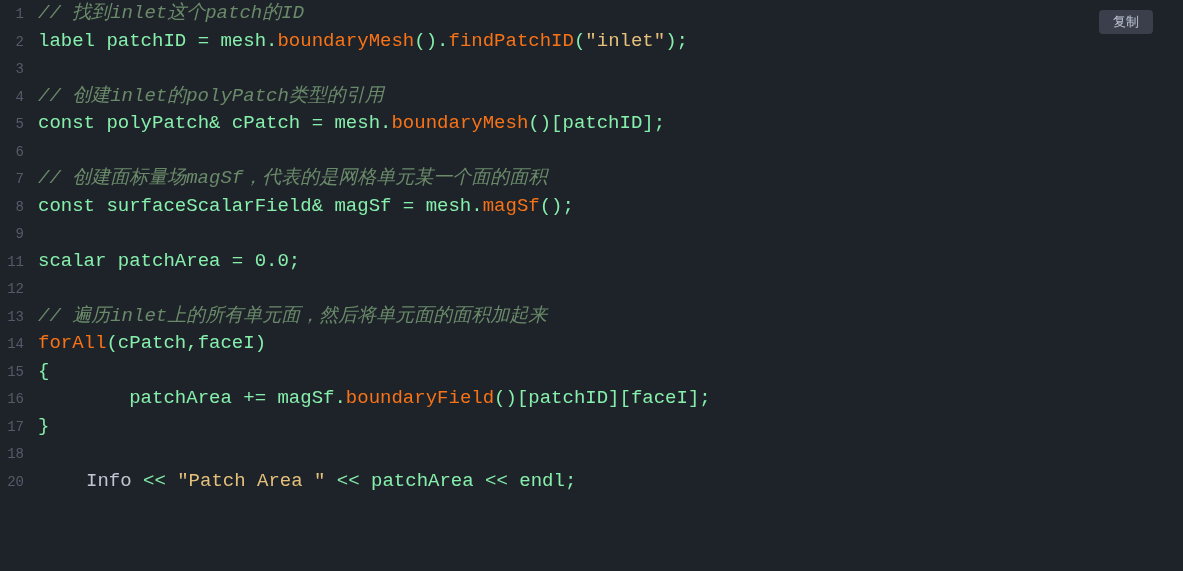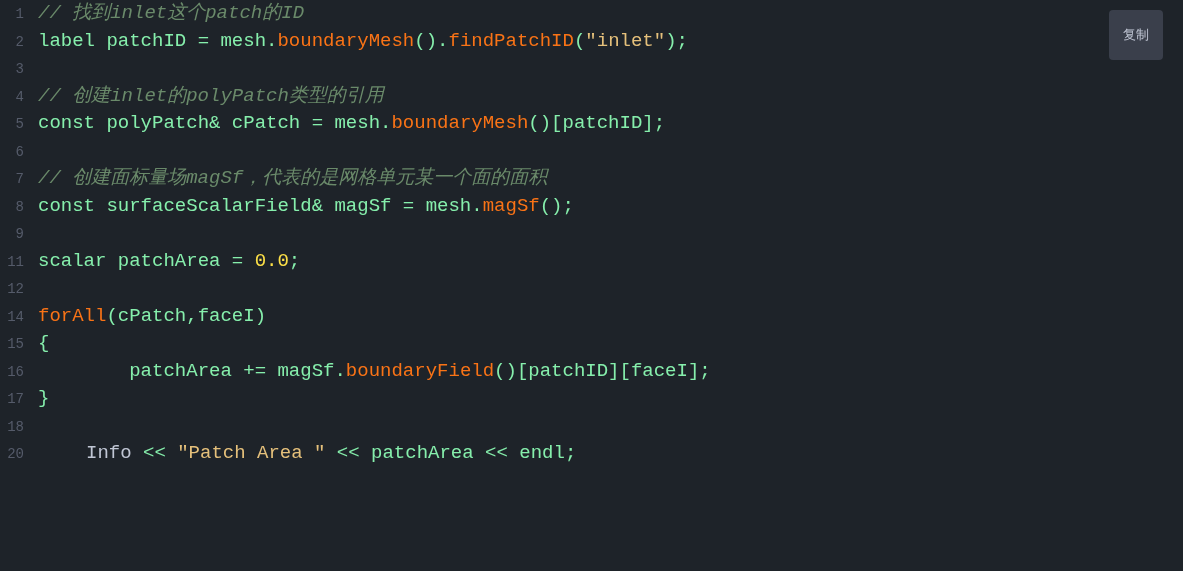--- a/index.html
+++ b/index.html
@@ -21,26 +21,26 @@
       width: 1183px;
       height: 571px;
       background-color: #1e2329;
       padding: 0;
       overflow: hidden;
     }
 
     .copy-button {
       position: absolute;
       top: 10px;
-      right: 20px;
+      right: 30px;
       background-color: #3a3f4b;
       color: #c0c6d4;
       border: none;
       border-radius: 4px;
-      padding: 16px 14px;
+      padding: 3px 14px;
       font-size: 13px;
       cursor: pointer;
       z-index: 10;
       font-family: 'Microsoft YaHei', sans-serif;
     }
 
     .code-block {
       width: 100%;
       height: 100%;
       display: flex;
@@ -77,21 +77,21 @@
     .c-comment-cn {
       color: #6a8a6a;
       font-style: italic;
     }
 
     .c-string {
       color: #e5c07b;
     }
 
     .c-number {
-      color: #fde047;
+      color: #86efac;
     }
 
     .c-func {
       color: #f97316;
     }
 
     .c-var {
       color: #86efac;
     }
 
@@ -144,20 +144,24 @@
       </div>
       <div class="code-line">
         <span class="line-number">11</span>
         <span class="line-content"><span class="c-var">scalar patchArea = </span><span class="c-number">0.0</span><span class="c-var">;</span></span>
       </div>
       <div class="code-line">
         <span class="line-number">12</span>
         <span class="line-content"> </span>
       </div>
       <div class="code-line">
+        <span class="line-number">13</span>
+        <span class="line-content"><span class="c-comment-cn">// 遍历inlet上的所有单元面，然后将单元面的面积加起来</span></span>
+      </div>
+      <div class="code-line">
         <span class="line-number">14</span>
         <span class="line-content"><span class="c-func">forAll</span><span class="c-var">(cPatch,faceI)</span></span>
       </div>
       <div class="code-line">
         <span class="line-number">15</span>
         <span class="line-content"><span class="c-var">{</span></span>
       </div>
       <div class="code-line">
         <span class="line-number">16</span>
         <span class="line-content"><span class="c-var">        patchArea += magSf.</span><span class="c-func">boundaryField</span><span class="c-var">()[patchID][faceI];</span></span>

